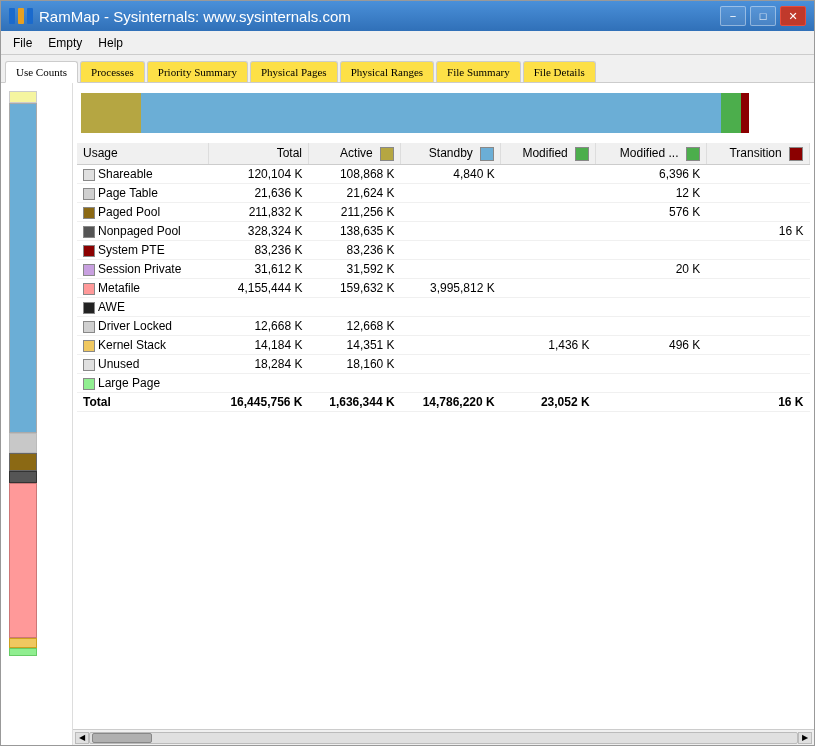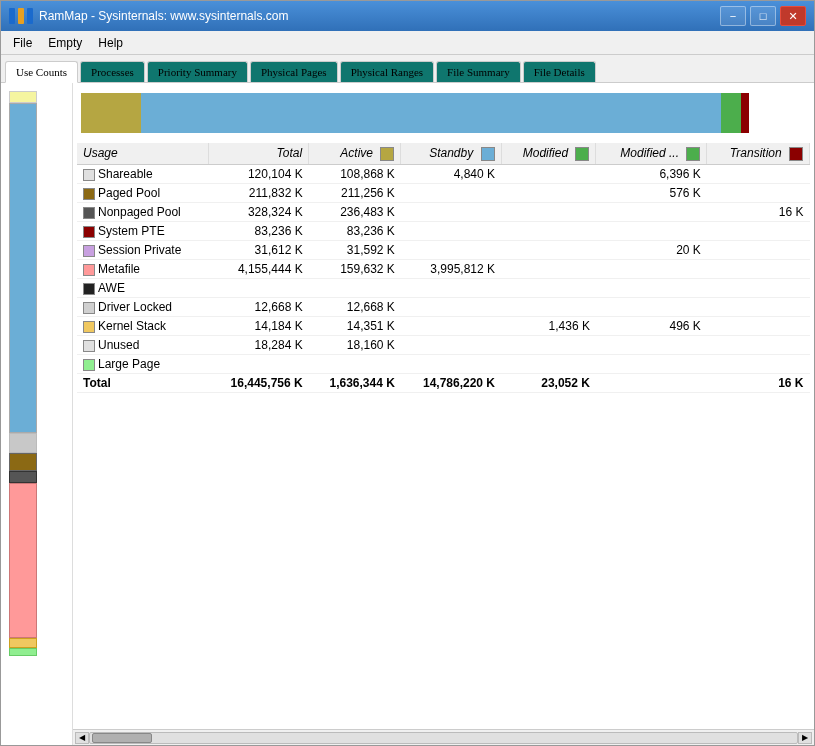--- a/index.html
+++ b/index.html
@@ -35,21 +35,21 @@
     .title-bar-icon {
       display: flex;
       gap: 3px;
     }
     .title-bar-icon span {
       width: 6px;
       height: 16px;
       border-radius: 1px;
     }
     .title-bar-title {
-      font-size: 12px;
+      font-size: 15px;
       font-weight: normal;
       color: white;
     }
     .title-bar-controls {
       display: flex;
       gap: 4px;
     }
     .title-btn {
       width: 26px;
       height: 20px;
@@ -83,21 +83,21 @@
       display: flex;
       align-items: flex-end;
       padding: 0 4px;
       border-bottom: 1px solid #ccc;
       font-family: Liberation Serif, serif;
     }
     .tab {
       padding: 4px 10px;
       border: 1px solid #ccc;
       border-bottom: none;
-      background: #0f766e;
+      background: #fde047;
       cursor: pointer;
       font-size: 11px;
       margin-right: 2px;
       border-radius: 3px 3px 0 0;
     }
     .tab.active {
       background: white;
       border-bottom: 1px solid white;
       margin-bottom: -1px;
       z-index: 1;
@@ -150,21 +150,20 @@
     th {
       background: #f0f0f0;
       padding: 3px 6px;
       text-align: left;
       border-bottom: 1px solid #ccc;
       border-right: 1px solid #ddd;
       font-weight: normal;
       position: sticky;
       top: 0;
       white-space: nowrap;
-      font-style: italic;
     }
     th.right { text-align: right; }
     td {
       padding: 2px 6px;
       border-bottom: 1px solid #f0f0f0;
       white-space: nowrap;
     }
     td.right { text-align: right; }
     .color-box {
       display: inline-block;
@@ -323,32 +322,41 @@
               <tr>
                 <td><span class="color-box" style="background: rgb(224, 224, 224);"></span><span>Shareable</span></td>
                 <td class="right">120,104 K</td>
                 <td class="right">108,868 K</td>
                 <td class="right">4,840 K</td>
                 <td class="right"></td>
                 <td class="right">6,396 K</td>
                 <td class="right"></td>
               </tr>
               <tr>
+                <td><span class="color-box" style="background: rgb(208, 208, 208);"></span><span>Page Table</span></td>
+                <td class="right">21,636 K</td>
+                <td class="right">21,624 K</td>
+                <td class="right"></td>
+                <td class="right"></td>
+                <td class="right">12 K</td>
+                <td class="right"></td>
+              </tr>
+              <tr>
                 <td><span class="color-box" style="background: rgb(139, 105, 20);"></span><span>Paged Pool</span></td>
                 <td class="right">211,832 K</td>
                 <td class="right">211,256 K</td>
                 <td class="right"></td>
                 <td class="right"></td>
                 <td class="right">576 K</td>
                 <td class="right"></td>
               </tr>
               <tr>
                 <td><span class="color-box" style="background: rgb(85, 85, 85);"></span><span>Nonpaged Pool</span></td>
                 <td class="right">328,324 K</td>
-                <td class="right">236,483 K</td>
+                <td class="right">138,635 K</td>
                 <td class="right"></td>
                 <td class="right"></td>
                 <td class="right"></td>
                 <td class="right">16 K</td>
               </tr>
               <tr>
                 <td><span class="color-box" style="background: rgb(139, 0, 0);"></span><span>System PTE</span></td>
                 <td class="right">83,236 K</td>
                 <td class="right">83,236 K</td>
                 <td class="right"></td>

